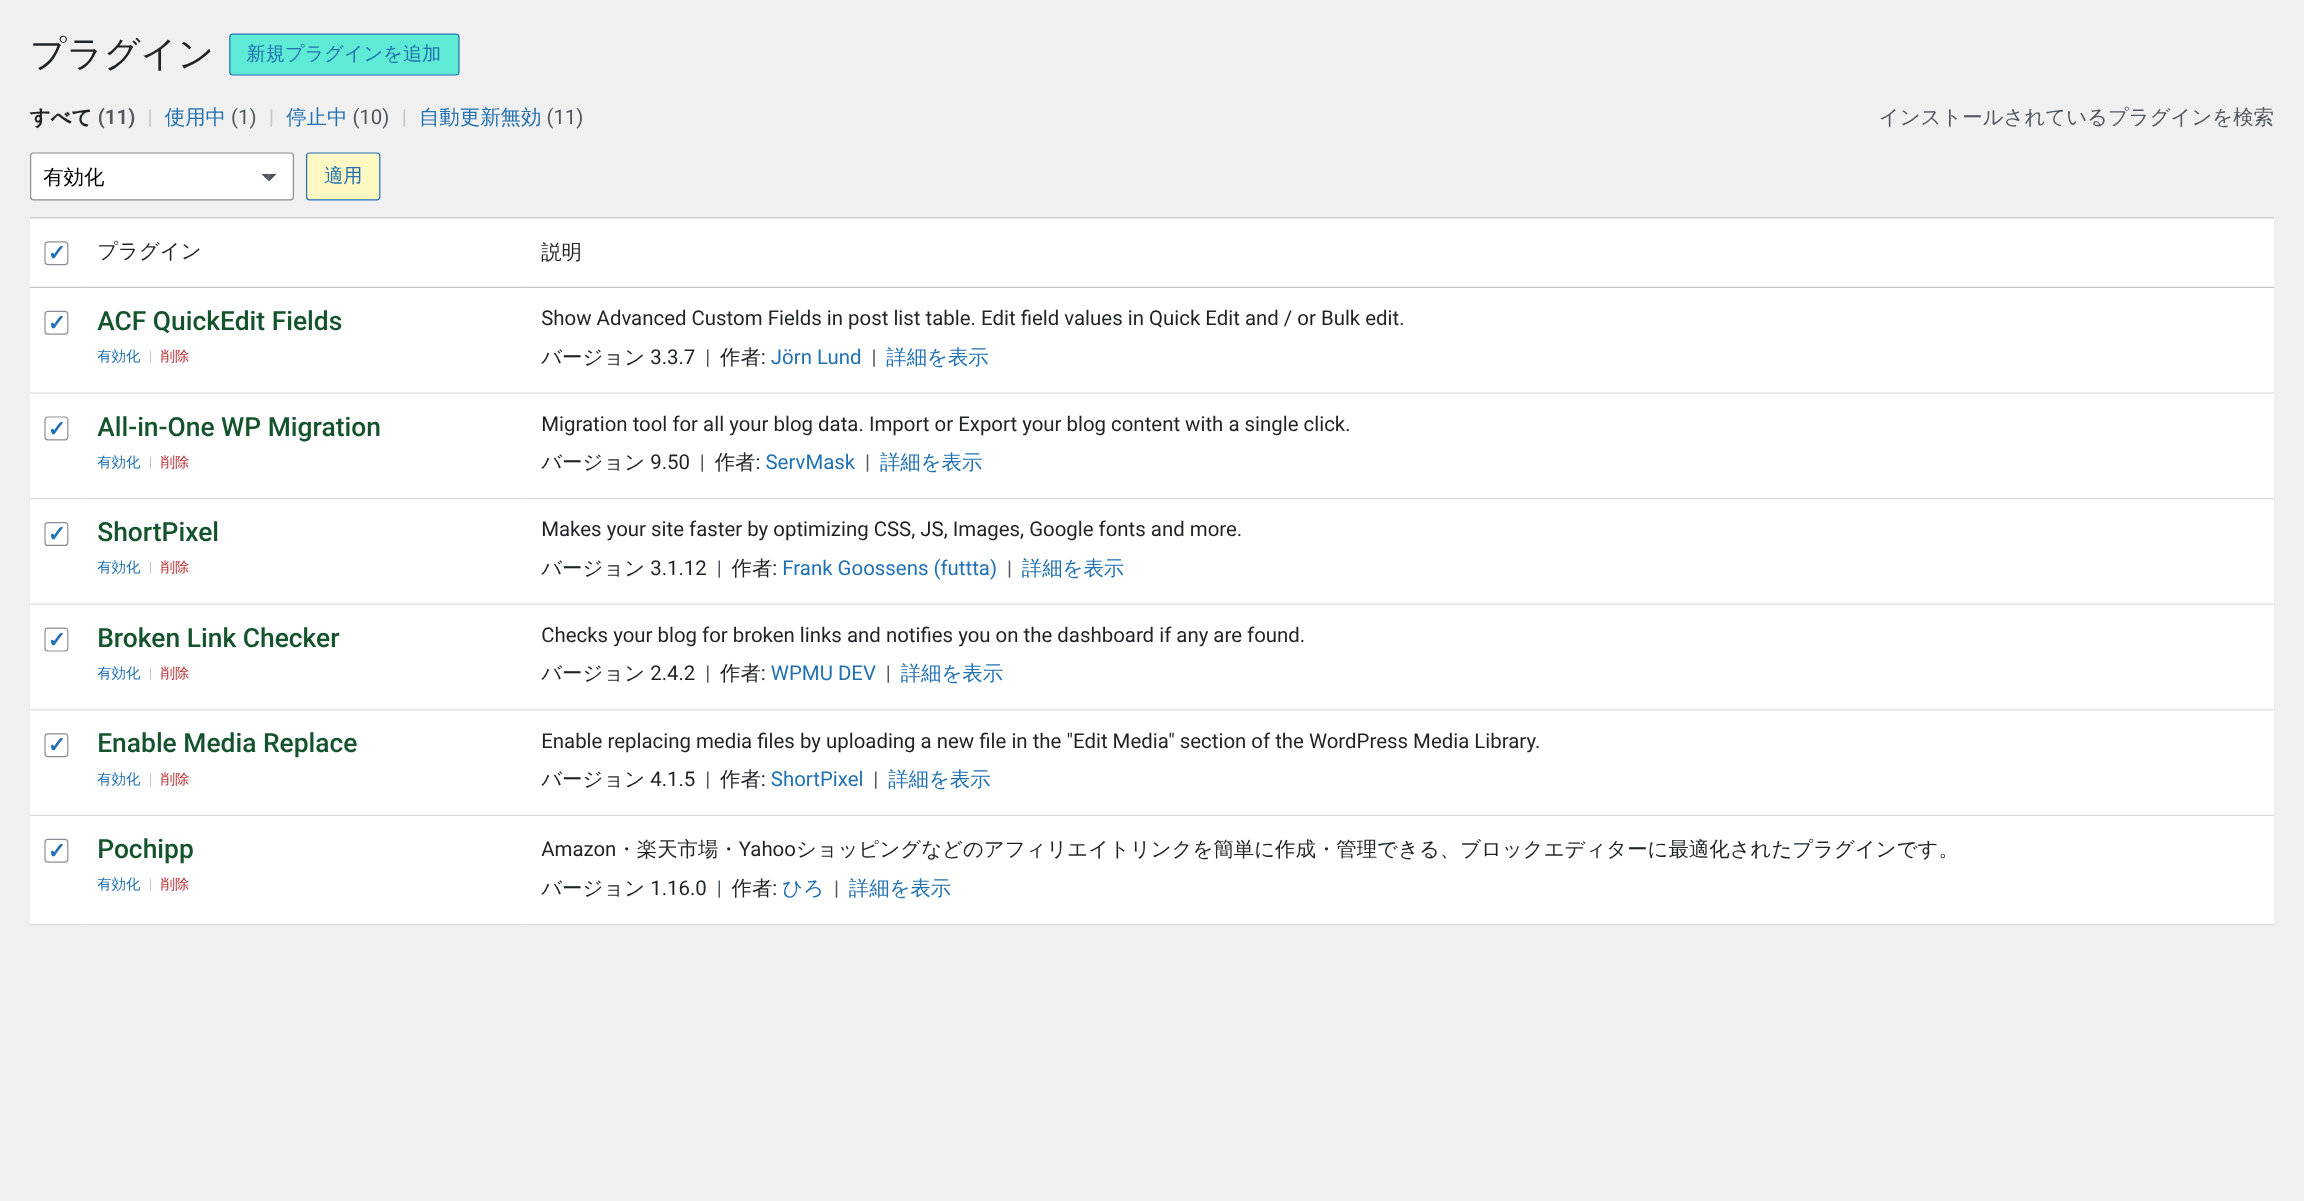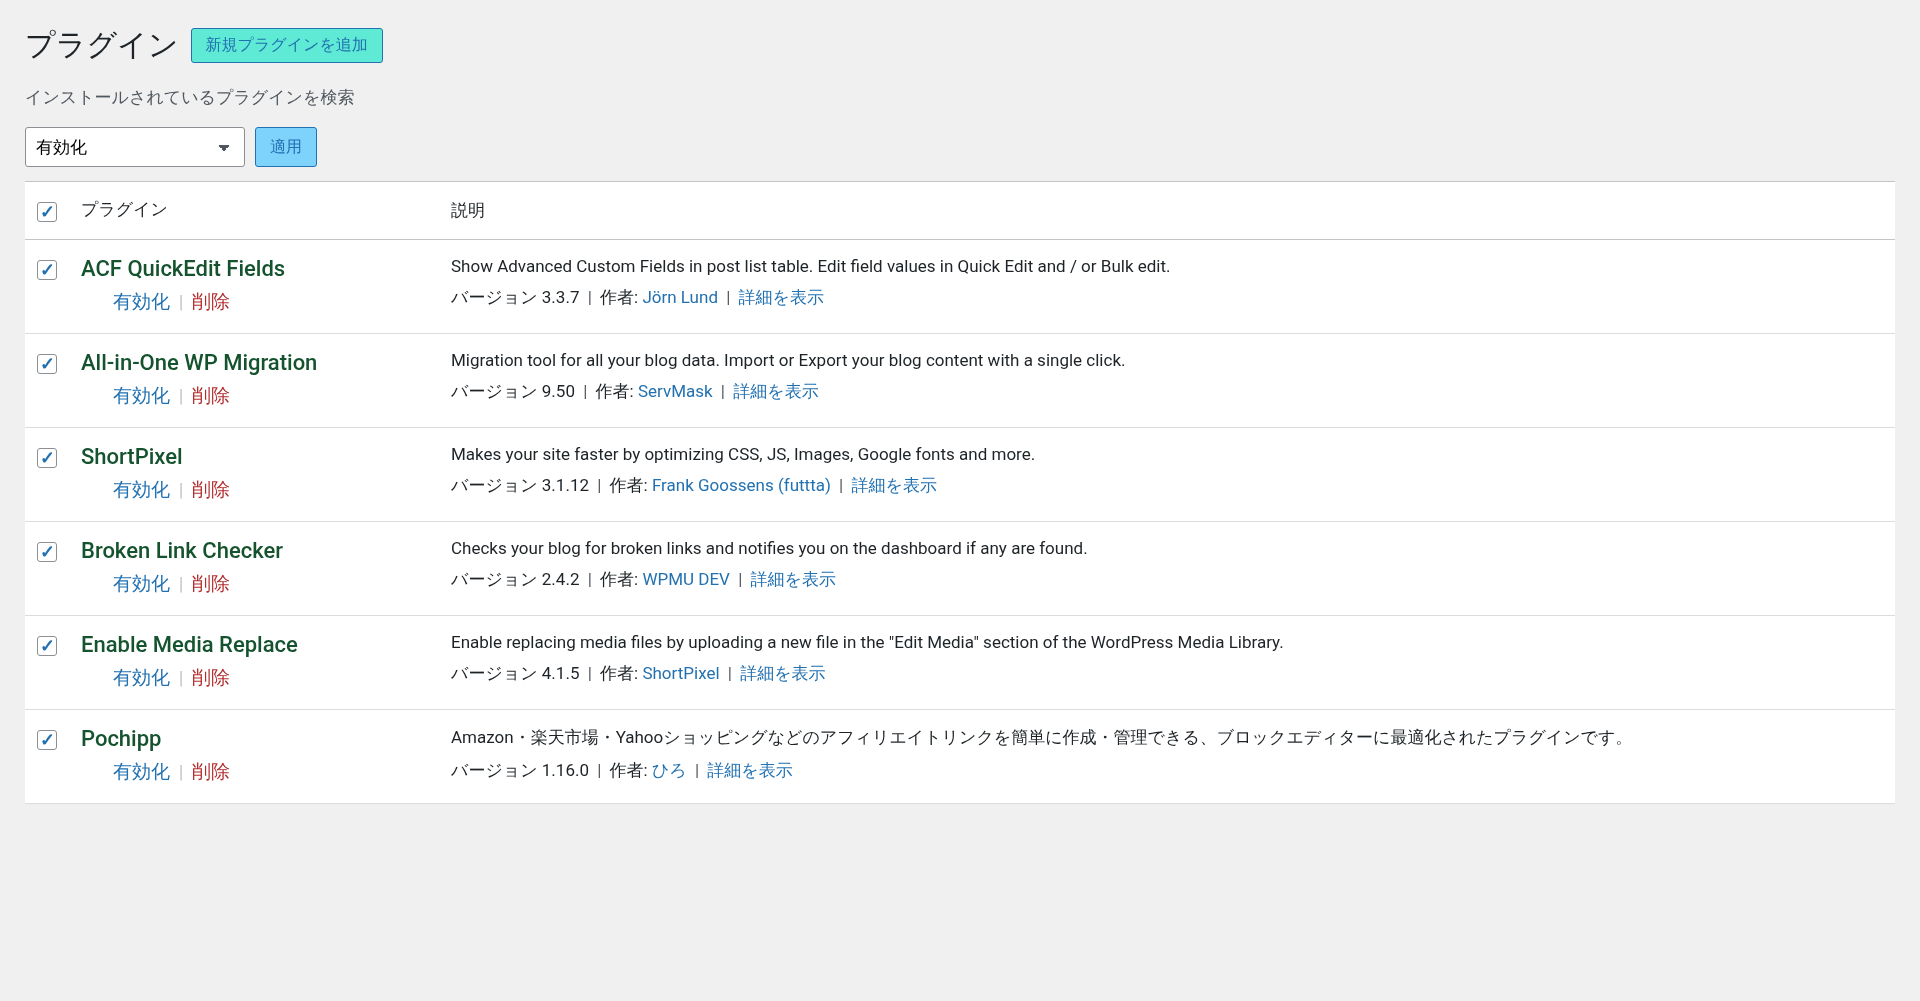--- a/index.html
+++ b/index.html
@@ -63,21 +63,21 @@
     min-width: 220px;
     appearance: none;
     background-image: linear-gradient(45deg, transparent 50%, #50575e 50%), linear-gradient(135deg, #50575e 50%, transparent 50%);
     background-position: calc(100% - 20px) 17px, calc(100% - 14px) 17px;
     background-size: 6px 6px, 6px 6px;
     background-repeat: no-repeat;
   }
   .apply-btn {
     border: 1px solid #2271b1;
     color: #2271b1;
-    background: #7dd3fc;
+    background: #fef9c3;
     padding: 7px 14px;
     border-radius: 3px;
     font-size: 16px;
     cursor: pointer;
     height: 40px;
   }
 
   table {
     width: 100%;
     border-collapse: collapse;
@@ -92,21 +92,21 @@
     font-size: 17px;
     padding: 14px 12px;
     border-bottom: 1px solid #c3c4c7;
     color: #1d2327;
   }
   th.check-col, td.check-col { width: 40px; text-align: center; vertical-align: top; padding-top: 18px;}
   th.plugin-col, td.plugin-col { width: 370px; vertical-align: top; padding: 16px 12px 18px 12px;}
   td.desc-col { vertical-align: top; padding: 16px 12px 18px 12px; }
   tbody tr { border-bottom: 1px solid #dcdcde; }
   .plugin-name { font-size: 22px; color: #14532d; margin-bottom: 8px; font-weight: 500;}
-  .row-actions { font-size: 19px; margin-left: 32px; }
+  .row-actions { font-size: 12px; }
   .row-actions a { text-decoration: none; cursor: pointer; }
   .row-actions .activate { color: #2271b1; }
   .row-actions .delete { color: #b32d2e; }
   .row-actions .pipe { color: #c3c4c7; padding: 0 4px; }
 
   .desc-text { font-size: 17px; color: #1d2327; margin-bottom: 10px; }
   .meta-row { font-size: 17px; color: #1d2327; }
   .meta-row a { color: #2271b1; text-decoration: none; cursor: pointer; }
   .meta-row .meta-sep { color: #50575e; padding: 0 4px; }
 
@@ -134,20 +134,29 @@
 <body>
 
 <div class="wrap">
 
   <div class="header-row">
     <h1>プラグイン</h1>
     <button class="page-title-action">新規プラグインを追加</button>
   </div>
 
   <div class="subsubsub">
+    <div class="filters">
+      <a class="current"><span>すべて</span> <span class="count">(11)</span></a>
+      <span class="sep">|</span>
+      <a><span>使用中</span> <span class="count">(1)</span></a>
+      <span class="sep">|</span>
+      <a><span>停止中</span> <span class="count">(10)</span></a>
+      <span class="sep">|</span>
+      <a><span>自動更新無効</span> <span class="count">(11)</span></a>
+    </div>
     <div class="search-label">インストールされているプラグインを検索</div>
   </div>
 
   <div class="bulk-row">
     <select>
       <option>有効化</option>
     </select>
     <button class="apply-btn">適用</button>
   </div>
 

